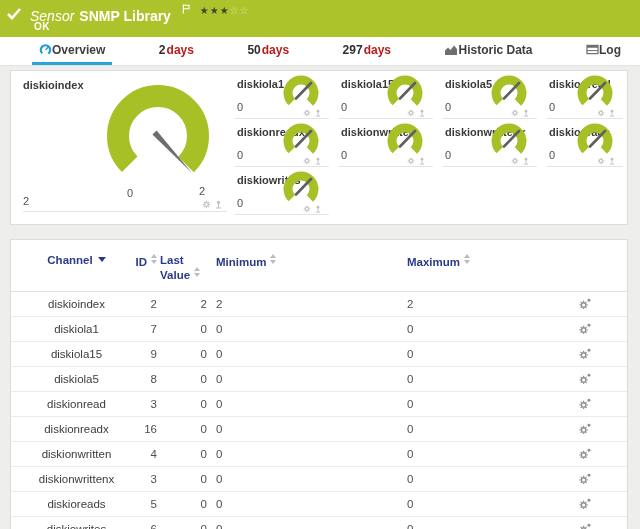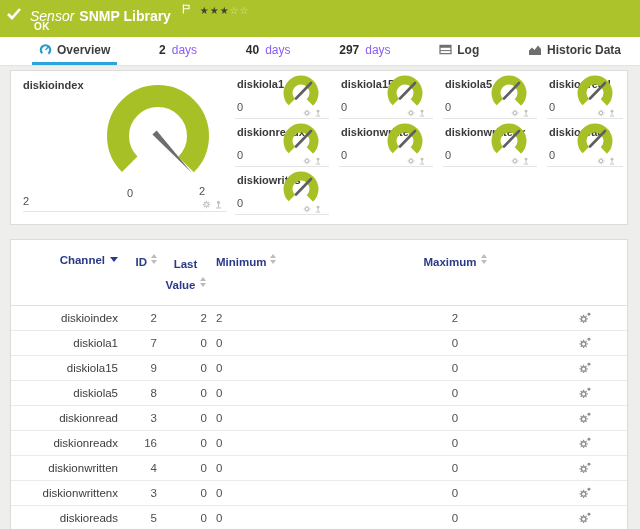--- a/index.html
+++ b/index.html
@@ -14,25 +14,25 @@
   .title-name{font-weight:700}
   .flag-icon{display:inline-block;margin-left:7px;vertical-align:7px}
   .stars{display:inline-block;margin-left:6px;vertical-align:7px;font-size:10px;letter-spacing:1px;line-height:10px}
   .star.filled{color:#3f4430}
   .star.empty{color:#dce7a4}
   .status-ok{position:absolute;left:34px;top:21px;font-size:10px;font-weight:700;letter-spacing:.5px}
 
   
   .tabbar{position:absolute;top:37px;left:0;right:0;height:29px;background:#fff;border-bottom:1px solid #e3e3e1;
           display:flex;justify-content:space-between;align-items:stretch;padding:0 12px 0 32px;box-sizing:border-box}
-  .tab{display:flex;align-items:center;gap:5px;font-size:12px;padding:0 7px;cursor:pointer;
+  .tab{display:flex;align-items:center;font-size:12px;padding:0 7px;cursor:pointer;
        border-bottom:3px solid transparent;box-sizing:border-box;white-space:nowrap}
   .tab .lbl{font-weight:700;color:#3e3e3e}
   .tab .num{font-weight:700;color:#2e2e2e}
-  .tab.days .lbl{font-weight:400;color:#8b5cf6;margin-left:1px}
+  .tab.days .lbl{font-weight:700;color:#b91c1c;margin-left:1px}
   .tab.active{border-bottom-color:#2aa5dc}
   .tab svg{flex:0 0 auto}
 
   
   .gauges-panel{position:absolute;top:70px;left:10px;width:618px;height:155px;background:#fff;border:1px solid #dcdcda;box-sizing:border-box}
   .big-cell{position:absolute;left:0;top:0;width:218px;height:153px}
   .g-title{position:absolute;left:12px;top:8px;font-size:11px;font-weight:700;color:#3a3a3a}
   .big-gauge{position:absolute;left:82px;top:5px}
   .scale-min{position:absolute;left:116px;top:116px;font-size:11px;color:#4f4f4f}
   .scale-max{position:absolute;left:188px;top:114px;font-size:11px;color:#4f4f4f}
@@ -51,26 +51,26 @@
   .cell:not(.empty)::after{content:"";position:absolute;left:6px;right:4px;bottom:0;height:1px;background:#e4e4e2}
 
   
   .table-panel{position:absolute;top:239px;left:10px;width:618px;height:290px;background:#fff;
                border:1px solid #dcdcda;border-bottom:none;box-sizing:border-box}
   table{width:100%;border-collapse:collapse;table-layout:fixed}
   col.c-channel{width:108px}col.c-id{width:40px}col.c-last{width:56px}
   col.c-min{width:191px}col.c-max{width:107px}col.c-gear{width:auto}
   th{vertical-align:top;padding-top:14px;padding-bottom:9px;font-size:11.5px;font-weight:700;color:#2b3a87;
      border-bottom:1px solid #e0e0de}
-  .th-channel,.td-channel{text-align:right;padding-left:24px}
+  .th-channel,.td-channel{text-align:center;padding-left:24px}
   .th-id,.td-id{text-align:right;padding-right:2px}
-  .th-last{text-align:center;white-space:normal;line-height:21px;padding-right:4px}
+  .th-last{text-align:left;white-space:normal;line-height:13px;padding-right:4px}
   .td-last{text-align:right;padding-right:8px}
   .th-min,.td-min{text-align:left;padding-right:10px;white-space:nowrap}
-  .th-max,.td-max{text-align:center;padding-right:10px;white-space:nowrap}
+  .th-max,.td-max{text-align:left;padding-right:10px;white-space:nowrap}
   .th-gear,.td-gear{text-align:right;padding-right:36px}
   td{height:22px;border-bottom:1px solid #ebebe9;font-size:11.5px;color:#4f4f4f;white-space:nowrap}
   .td-channel span{color:#3c3c3c;cursor:pointer}
   .td-gear svg{vertical-align:middle;cursor:pointer}
 
   .sort{display:inline-block;vertical-align:2px;margin-left:4px}
   .sort i{display:block;width:0;height:0;border-left:3.5px solid transparent;border-right:3.5px solid transparent}
   .sort .up{border-bottom:4px solid #bcbcbc;margin-bottom:2px}
   .sort .dn{border-top:4px solid #bcbcbc}
   .sorted-arrow{display:inline-block;margin-left:5px;vertical-align:2px;width:0;height:0;
@@ -100,40 +100,40 @@
       <circle cx="7" cy="7.5" r="5" fill="none" stroke="#219fd3" stroke-width="2.5" stroke-dasharray="23.6 7.9" transform="rotate(135 7 7.5)"></circle>
       <line x1="7" y1="7.5" x2="10.3" y2="4.1" stroke="#219fd3" stroke-width="1.5"></line>
     </svg>
     <span class="lbl">Overview</span>
   </div>
   <div class="tab days">
     <span class="num">2</span>
     <span class="lbl">days</span>
   </div>
   <div class="tab days">
-    <span class="num">40</span>
+    <span class="num">50</span>
     <span class="lbl">days</span>
   </div>
   <div class="tab days">
     <span class="num">297</span>
     <span class="lbl">days</span>
+  </div>
+  <div class="tab">
+    <svg width="14" height="12" viewBox="0 0 14 12">
+      <path d="M1 11 V6.5 L4 3.5 L6.5 6 L10 1.5 L13 5 V11 Z" fill="#6f6f6f"></path>
+    </svg>
+    <span class="lbl">Historic Data</span>
   </div>
   <div class="tab">
     <svg width="13" height="11" viewBox="0 0 14 12">
       <rect x="1" y="1.5" width="12" height="9" fill="none" stroke="#6f6f6f" stroke-width="1.3"></rect>
       <rect x="1" y="1.5" width="12" height="2.6" fill="#6f6f6f"></rect>
       <line x1="1" y1="7.2" x2="13" y2="7.2" stroke="#6f6f6f" stroke-width="1.1"></line>
     </svg>
     <span class="lbl">Log</span>
-  </div>
-  <div class="tab">
-    <svg width="14" height="12" viewBox="0 0 14 12">
-      <path d="M1 11 V6.5 L4 3.5 L6.5 6 L10 1.5 L13 5 V11 Z" fill="#6f6f6f"></path>
-    </svg>
-    <span class="lbl">Historic Data</span>
   </div>
 </nav>
 
 <section class="gauges-panel">
   <div class="big-cell">
     <div class="g-title">diskioindex</div>
     <svg class="big-gauge" width="130" height="122" viewBox="0 0 130 122">
       <circle cx="65" cy="60" r="40" fill="none" stroke="#a6c025" stroke-width="22" stroke-dasharray="188.5 62.9" transform="rotate(135 65 60)"></circle>
       <polygon points="59.4,58.6 63.6,54.4 99,97" fill="#6e6e6e"></polygon>
     </svg>

